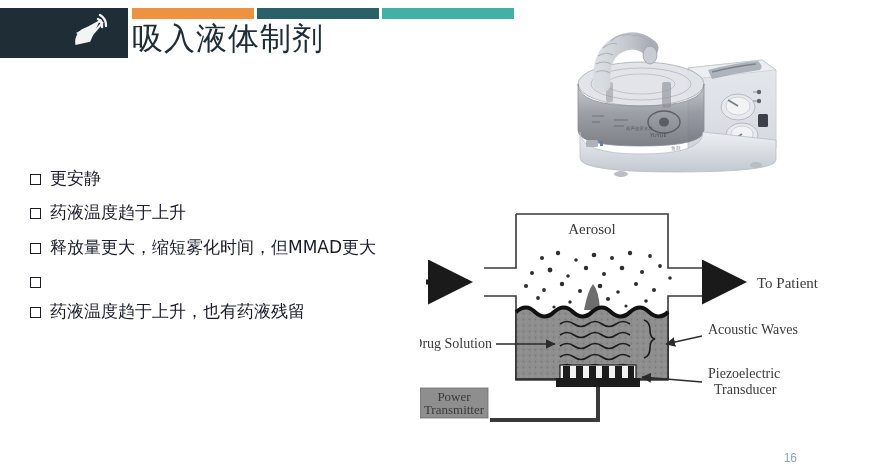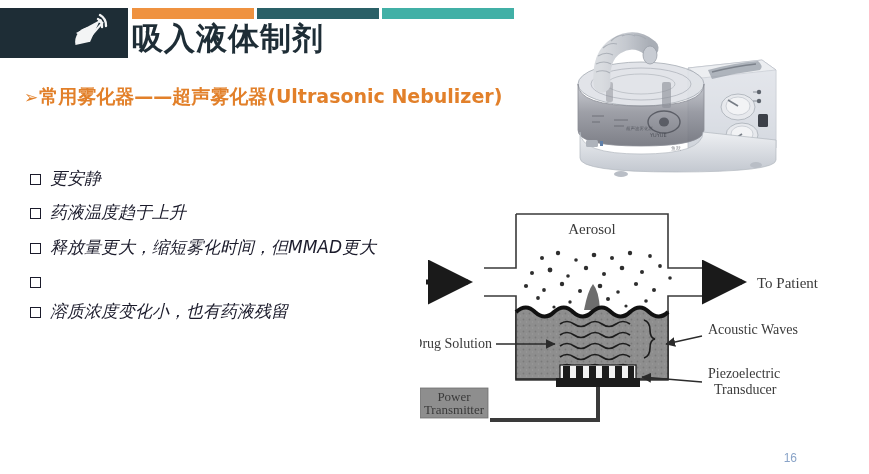--- a/index.html
+++ b/index.html
@@ -16,36 +16,36 @@
     position:absolute;left:0;top:8px;width:128px;height:50px;
     background:#1e2d36;
   }
   .hdr-icon{position:absolute;left:70px;top:13px;width:44px;height:40px;}
   .bar{position:absolute;top:8px;height:11px;}
   .bar-orange{left:132px;width:122px;background:#ef9240;}
   .bar-dteal{left:257px;width:122px;background:#2a6067;}
   .bar-lteal{left:382px;width:132px;background:#41b0a6;}
   .hdr-title{
     position:absolute;left:132px;top:18px;
-    font-size:31px;font-weight:bold;color:#1e2d36;
+    font-size:31px;font-weight:normal;color:#1e2d36;
     letter-spacing:1px;white-space:nowrap;
     font-family:"DejaVu Sans","Liberation Sans",sans-serif;
   }
 
   
   .subtitle{
     position:absolute;left:24px;top:84px;
     font-size:19px;font-weight:bold;color:#e2802a;
     white-space:nowrap;
     font-family:"DejaVu Sans","Liberation Sans",sans-serif;
   }
   .subtitle .arrow{font-size:17px;margin-right:1px;}
 
   
-  .bullets{position:absolute;left:30px;top:168px;width:400px;font-style:italic;}
+  .bullets{position:absolute;left:30px;top:168px;width:400px;}
   .bullet{
     display:flex;align-items:flex-start;margin-bottom:13px;
     font-size:17px;color:#1b1b2b;line-height:1.25;
     font-family:"DejaVu Sans","Liberation Sans",sans-serif;
   }
   .bullet .sq{
     display:inline-block;width:9px;height:9px;
     border:1.6px solid #1b1b2b;margin-right:9px;margin-top:6px;flex:0 0 auto;
   }
 
@@ -79,43 +79,40 @@
     <path d="M36,13 a12,12 0 0 0 -6,-11" fill="none" stroke="#f3f4f5" stroke-width="2.4" stroke-linecap="round"></path>
     <circle cx="30" cy="8" r="2" fill="#f3f4f5"></circle>
   </svg>
 
   <div class="bar bar-orange"></div>
   <div class="bar bar-dteal"></div>
   <div class="bar bar-lteal"></div>
 
   <div class="hdr-title">吸入液体制剂</div>
 
-  <div class="subtitle">
-    <span class="arrow">➢</span><span>常用雾化器——超声雾化器(Ultrasonic Nebulizer)</span>
-  </div>
 
   <div class="bullets">
     <div class="bullet">
       <span class="sq"></span>
       <span>更安静</span>
     </div>
     <div class="bullet">
       <span class="sq"></span>
       <span>药液温度趋于上升</span>
     </div>
     <div class="bullet">
       <span class="sq"></span>
       <span>释放量更大，缩短雾化时间，但MMAD更大</span>
     </div>
     <div class="bullet">
       <span class="sq"></span>
     </div>
     <div class="bullet">
       <span class="sq"></span>
-      <span>溶质浓度变化小，也有药液残留</span>
+      <span>药液温度趋于上升，也有药液残留</span>
     </div>
   </div>
 
   <svg class="photo" viewBox="0 0 226 165">
     <defs>
       <linearGradient id="bodyG" x1="0" y1="0" x2="0" y2="1">
         <stop offset="0" stop-color="#f4f5f7"></stop>
           <stop offset="0.55" stop-color="#e2e5ea"></stop>
         <stop offset="1" stop-color="#ccd1d8"></stop>
       </linearGradient>

